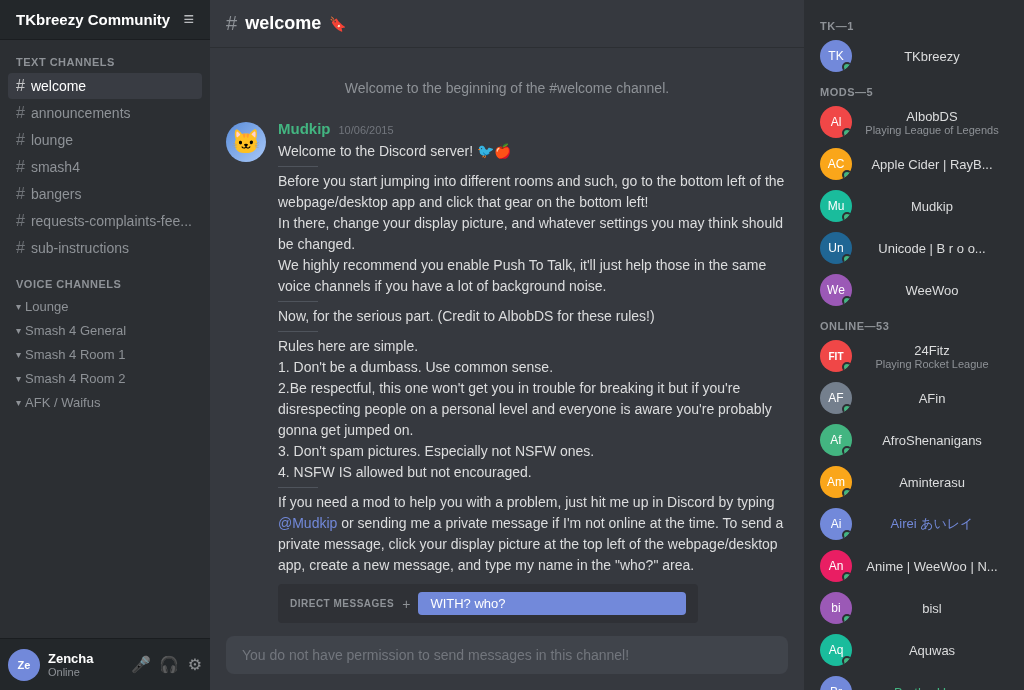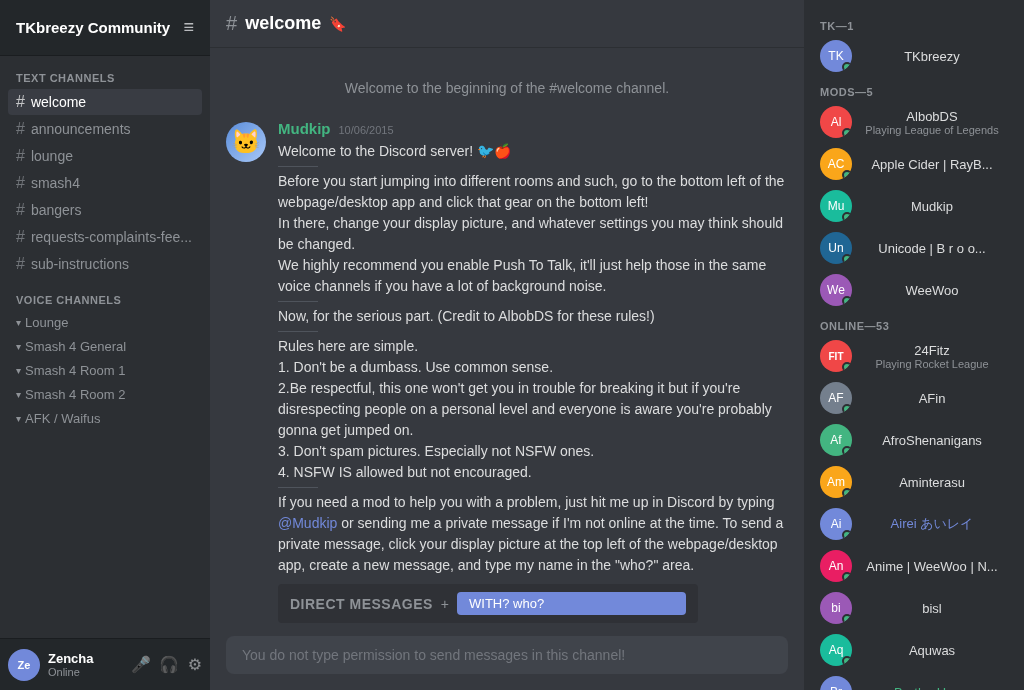--- a/index.html
+++ b/index.html
@@ -18,21 +18,21 @@
     .sidebar {
       width: 210px;
       background: #2c2f33;
       display: flex;
       flex-direction: column;
       flex-shrink: 0;
     }
     .server-header {
       background: #23272a;
       padding: 0 16px;
-      height: 56px;
+      height: 40px;
       display: flex;
       align-items: center;
       justify-content: space-between;
       border-bottom: 1px solid #1a1d20;
       cursor: pointer;
     }
     .server-name {
       font-weight: 600;
       font-size: 15px;
       color: #ffffff;
@@ -262,21 +262,21 @@
       position: relative;
       margin: 8px 0;
       background: #2f3136;
       border-radius: 4px;
       padding: 8px 12px;
       display: flex;
       align-items: center;
       max-width: 420px;
     }
     .dm-label {
-      font-size: 14px;
+      font-size: 10px;
       font-weight: 700;
       color: #8e9297;
       text-transform: uppercase;
       letter-spacing: 0.5px;
       margin-right: 8px;
     }
     .dm-plus {
       color: #8e9297;
       margin-right: 8px;
       font-size: 14px;
@@ -511,21 +511,21 @@
           <span class="dm-label">DIRECT MESSAGES</span>
           <span class="dm-plus">+</span>
           <div class="dm-input">WITH? who?</div>
         </div>
       </div>
     </div>
 
   </div>
 
   <div class="chat-input-area">
-    <div class="chat-input">You do not type permission to send messages in this channel!</div>
+    <div class="chat-input">You do not have permission to send messages in this channel!</div>
   </div>
 </div>
 
 <div class="members-sidebar">
 
   <div class="member-section-label">TK—1</div>
   <div class="member-item">
     <div class="member-avatar av-blue">
       <span>TK</span>
       <div class="online-dot"></div>

